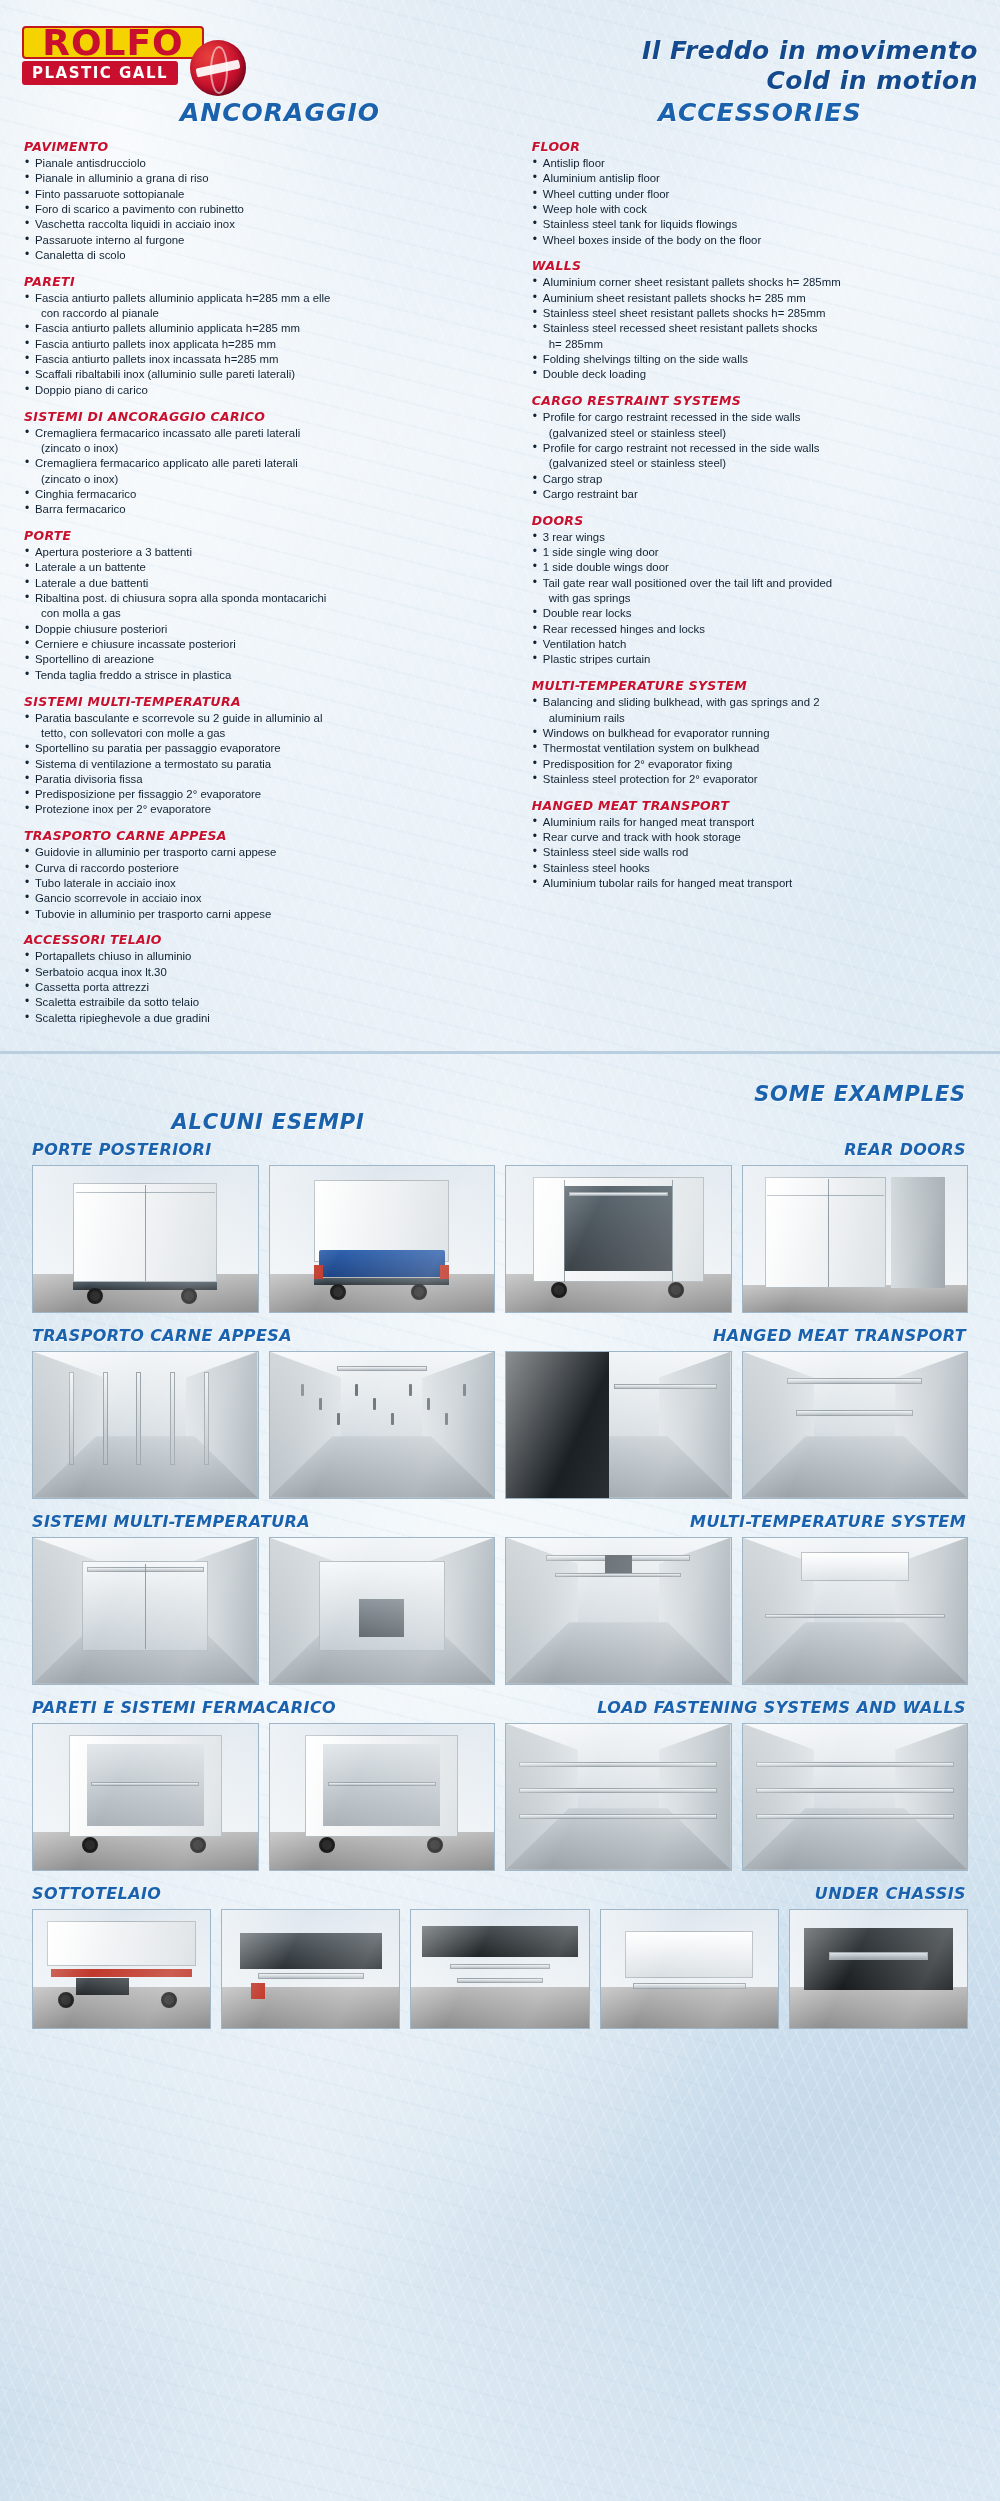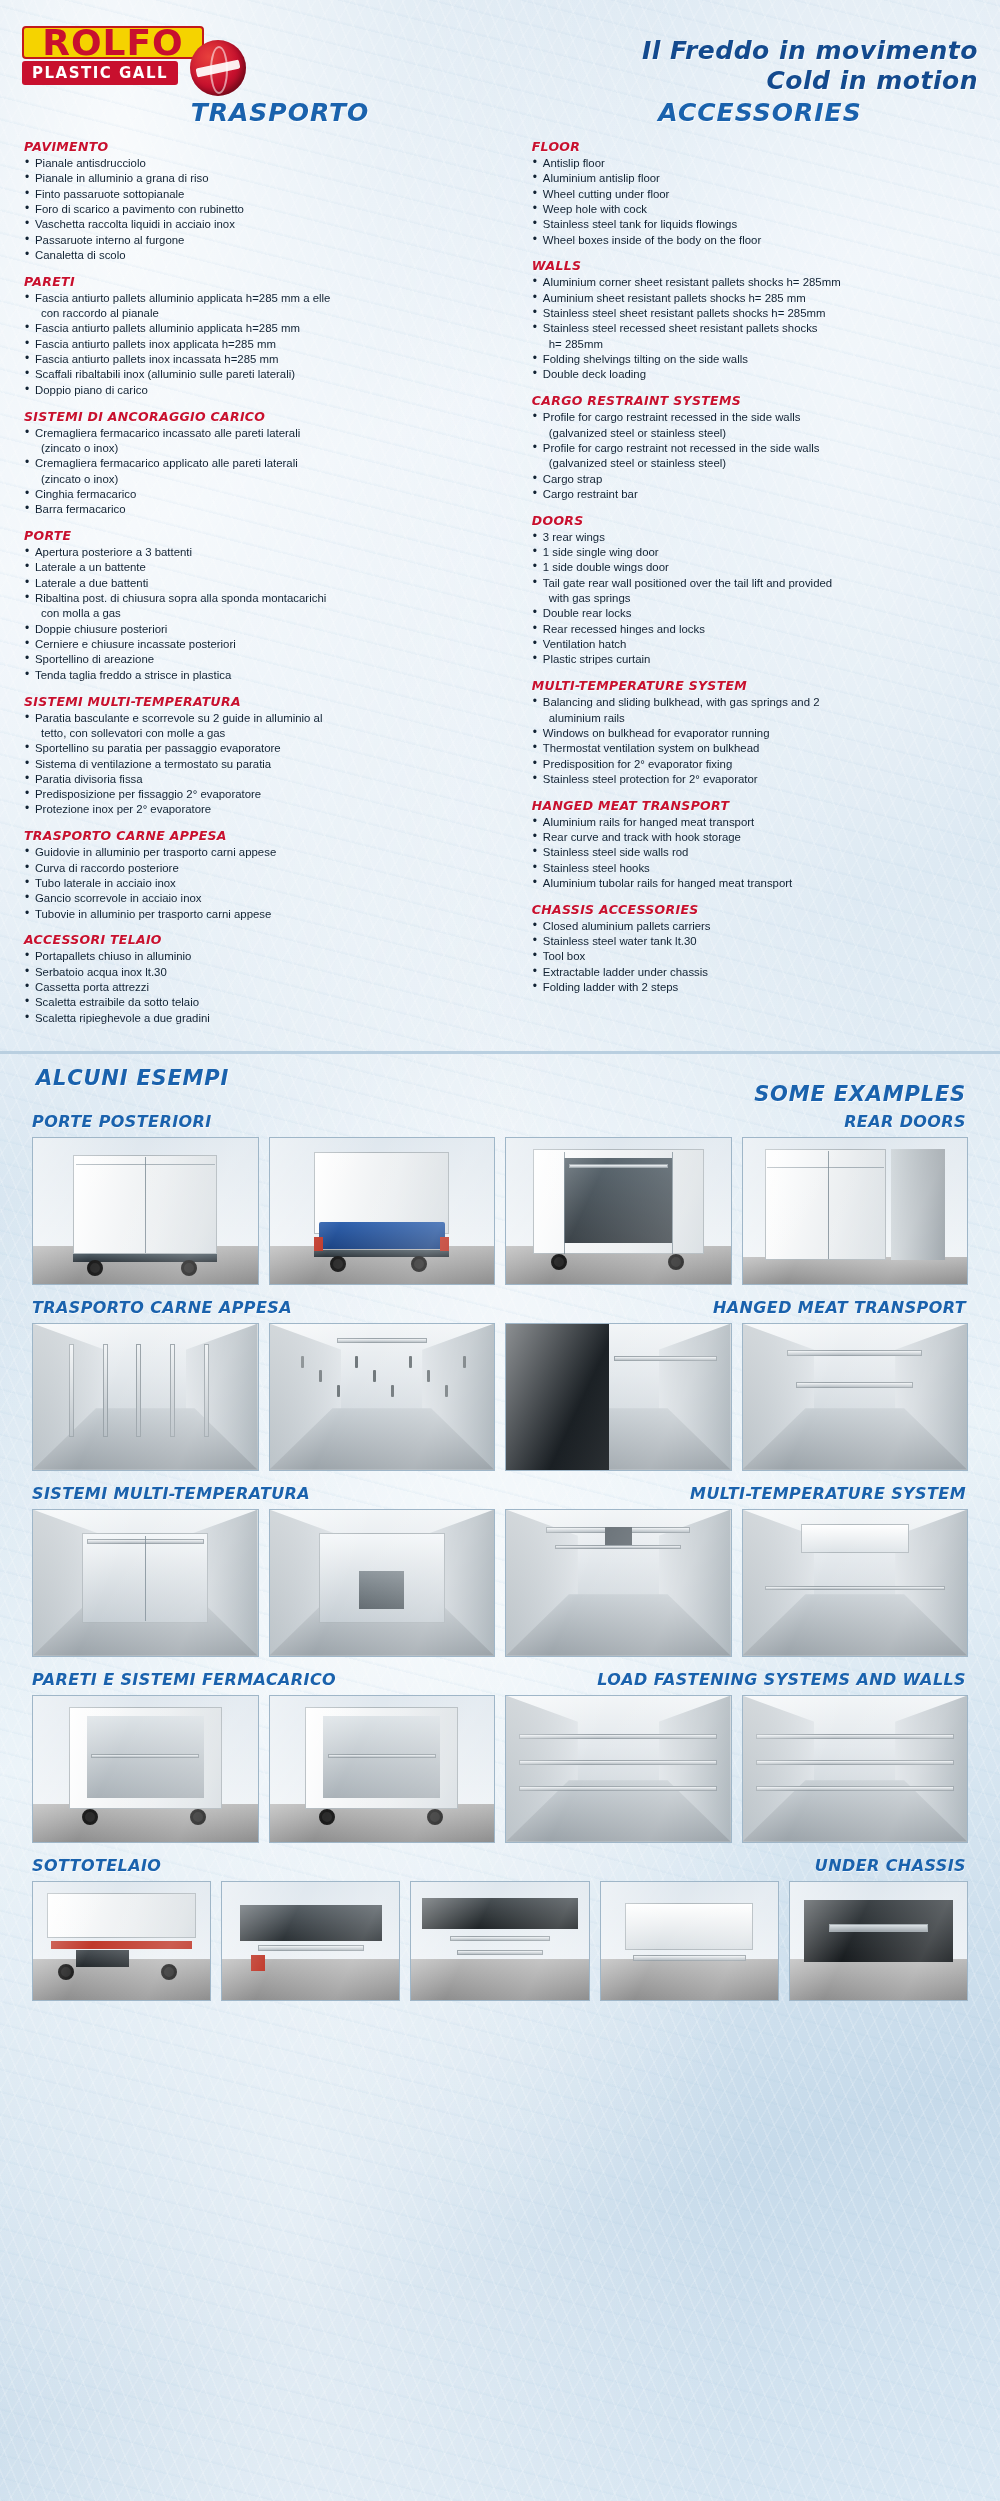--- a/index.html
+++ b/index.html
@@ -177,21 +177,21 @@
   .examples {
     margin-top: 4px;
     border-top: 3px solid #b9cfe0;
     padding: 10px 0 0 0;
   }
   .ex-titles {
     display: flex;
     padding: 2px 24px 6px 24px;
   }
   .ex-titles .l, .ex-titles .r { width: 50%; }
-  .ex-titles .l { text-align: left; padding-left: 12px; }
+  .ex-titles .l { text-align: center; padding-left: 12px; margin-top: 44px; }
   .ex-titles .r { text-align: right; padding-right: 10px; margin-top: 16px; }
   .ex-main-title {
     font-family: "DejaVu Sans", sans-serif;
     font-style: italic;
     font-weight: bold;
     font-size: 21px;
     color: #1a62ad;
     letter-spacing: 0.8px;
     text-shadow: 1px 1px 0 rgba(255,255,255,0.8);
   }
@@ -306,21 +306,21 @@
       </div>
       <div class="logo-globe"></div>
     </div>
     <div class="slogans">
       <div class="slogan">Il Freddo in movimento</div>
       <div class="slogan">Cold in motion</div>
     </div>
   </div>
 
   <div class="titles">
-    <div class="title-left"><span class="main-title">TRASPORTO</span></div>
+    <div class="title-left"><span class="main-title">ANCORAGGIO</span></div>
     <div class="title-right"><span class="main-title">ACCESSORIES</span></div>
   </div>
 
   <div class="cols">
     <div class="col left" id="col-left">
         <div class="grp">
           <div class="grp-head">PAVIMENTO</div>
           <ul class="items">
             <li>Pianale antisdrucciolo</li>
             <li>Pianale in alluminio a grana di riso</li>
@@ -462,30 +462,20 @@
           </ul>
         </div>
         <div class="grp">
           <div class="grp-head">HANGED MEAT TRANSPORT</div>
           <ul class="items">
             <li>Aluminium rails for hanged meat transport</li>
             <li>Rear curve and track with hook storage</li>
             <li>Stainless steel side walls rod</li>
             <li>Stainless steel hooks</li>
             <li>Aluminium tubolar rails for hanged meat transport</li>
-          </ul>
-        </div>
-        <div class="grp">
-          <div class="grp-head">CHASSIS ACCESSORIES</div>
-          <ul class="items">
-            <li>Closed aluminium pallets carriers</li>
-            <li>Stainless steel water tank lt.30</li>
-            <li>Tool box</li>
-            <li>Extractable ladder under chassis</li>
-            <li>Folding ladder with 2 steps</li>
           </ul>
         </div>
       </div>
   </div>
 
   <div class="examples">
     <div class="ex-titles">
       <div class="l"><span class="ex-main-title">ALCUNI ESEMPI</span></div>
       <div class="r"><span class="ex-main-title">SOME EXAMPLES</span></div>
     </div>

